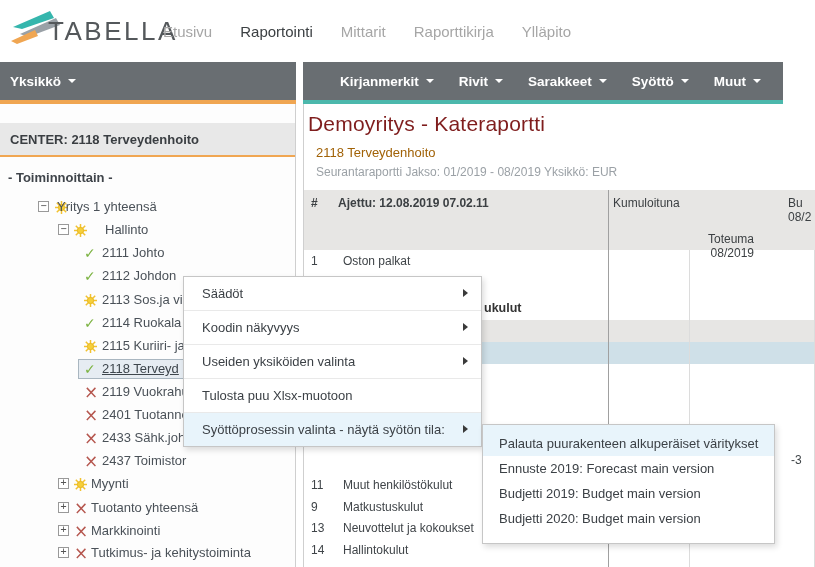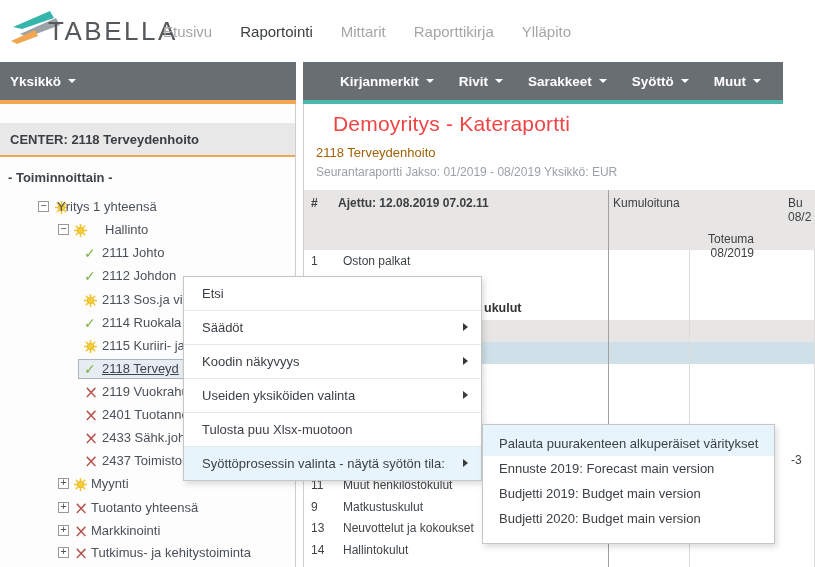--- a/index.html
+++ b/index.html
@@ -38,21 +38,21 @@
         font-family:"DejaVu Sans Mono",monospace;cursor:pointer;}
   .ico{position:absolute;top:0;height:22px;display:flex;align-items:center;font-family:"DejaVu Sans",sans-serif;}
   .icheck{color:var(--check-green);font-size:14px;font-weight:bold;}
   .icross{color:var(--cross-red);font-size:17px;font-weight:400;}
   .selbox{position:absolute;background:#e6ecf2;border:1px solid #a9b6c0;box-sizing:border-box;}
   .sel .lbl{text-decoration:underline;color:#3e464d;}
 
   
   .report{position:absolute;left:303px;top:104px;width:512px;height:463px;background:#fff;
           border-left:1px solid #cfcfcf;box-sizing:border-box;overflow:hidden;}
-  .rtitle{position:absolute;left:29px;top:8px;font-size:21px;color:#ef4444;letter-spacing:.2px;}
+  .rtitle{position:absolute;left:4px;top:8px;font-size:21px;color:#7f1d1d;letter-spacing:.2px;}
   .rsub{position:absolute;left:12px;top:41px;font-size:13px;color:#a16207;}
   .rmeta{position:absolute;left:12px;top:61px;font-size:12px;color:#9ba1a6;}
   .thead{position:absolute;left:0;top:86px;width:512px;height:60px;background:#e7e6e4;}
   .hcell{position:absolute;font-size:12px;color:#3c4043;white-space:nowrap;}
   .hcell.b{font-weight:bold;}
   .vline{position:absolute;width:1px;background:#dcdcdc;}
   .vline.dark{background:#a0a0a0;}
   .band{position:absolute;left:0;width:512px;height:22px;}
   .band.gray{background:var(--row-gray);}
   .band.blue{background:var(--row-blue);}
@@ -305,21 +305,20 @@
         </div>
         <div class="trow">
           <span style="left: 7px; top: 438px;">14</span>
           <span style="left: 39px; top: 438px;">Hallintokulut</span>
         </div>
       </div>
     <span class="stray" style="left:487px;top:349px;">-3</span>
   </main>
 
   <div class="ctxmenu" id="ctxmenu">
-      <div class="cmi"><span>Etsi</span></div>
       <div class="cmi"><span>Säädöt</span><span class="marrow"></span></div>
       <div class="cmi"><span>Koodin näkyvyys</span><span class="marrow"></span></div>
       <div class="cmi"><span>Useiden yksiköiden valinta</span><span class="marrow"></span></div>
       <div class="cmi"><span>Tulosta puu Xlsx-muotoon</span></div>
       <div class="cmi hl"><span>Syöttöprosessin valinta - näytä syötön tila:</span><span class="marrow"></span></div>
     </div>
 
   <div class="submenu" id="submenu">
       <div class="smi hl">Palauta puurakenteen alkuperäiset väritykset</div>
       <div class="smi">Ennuste 2019: Forecast main version</div>

